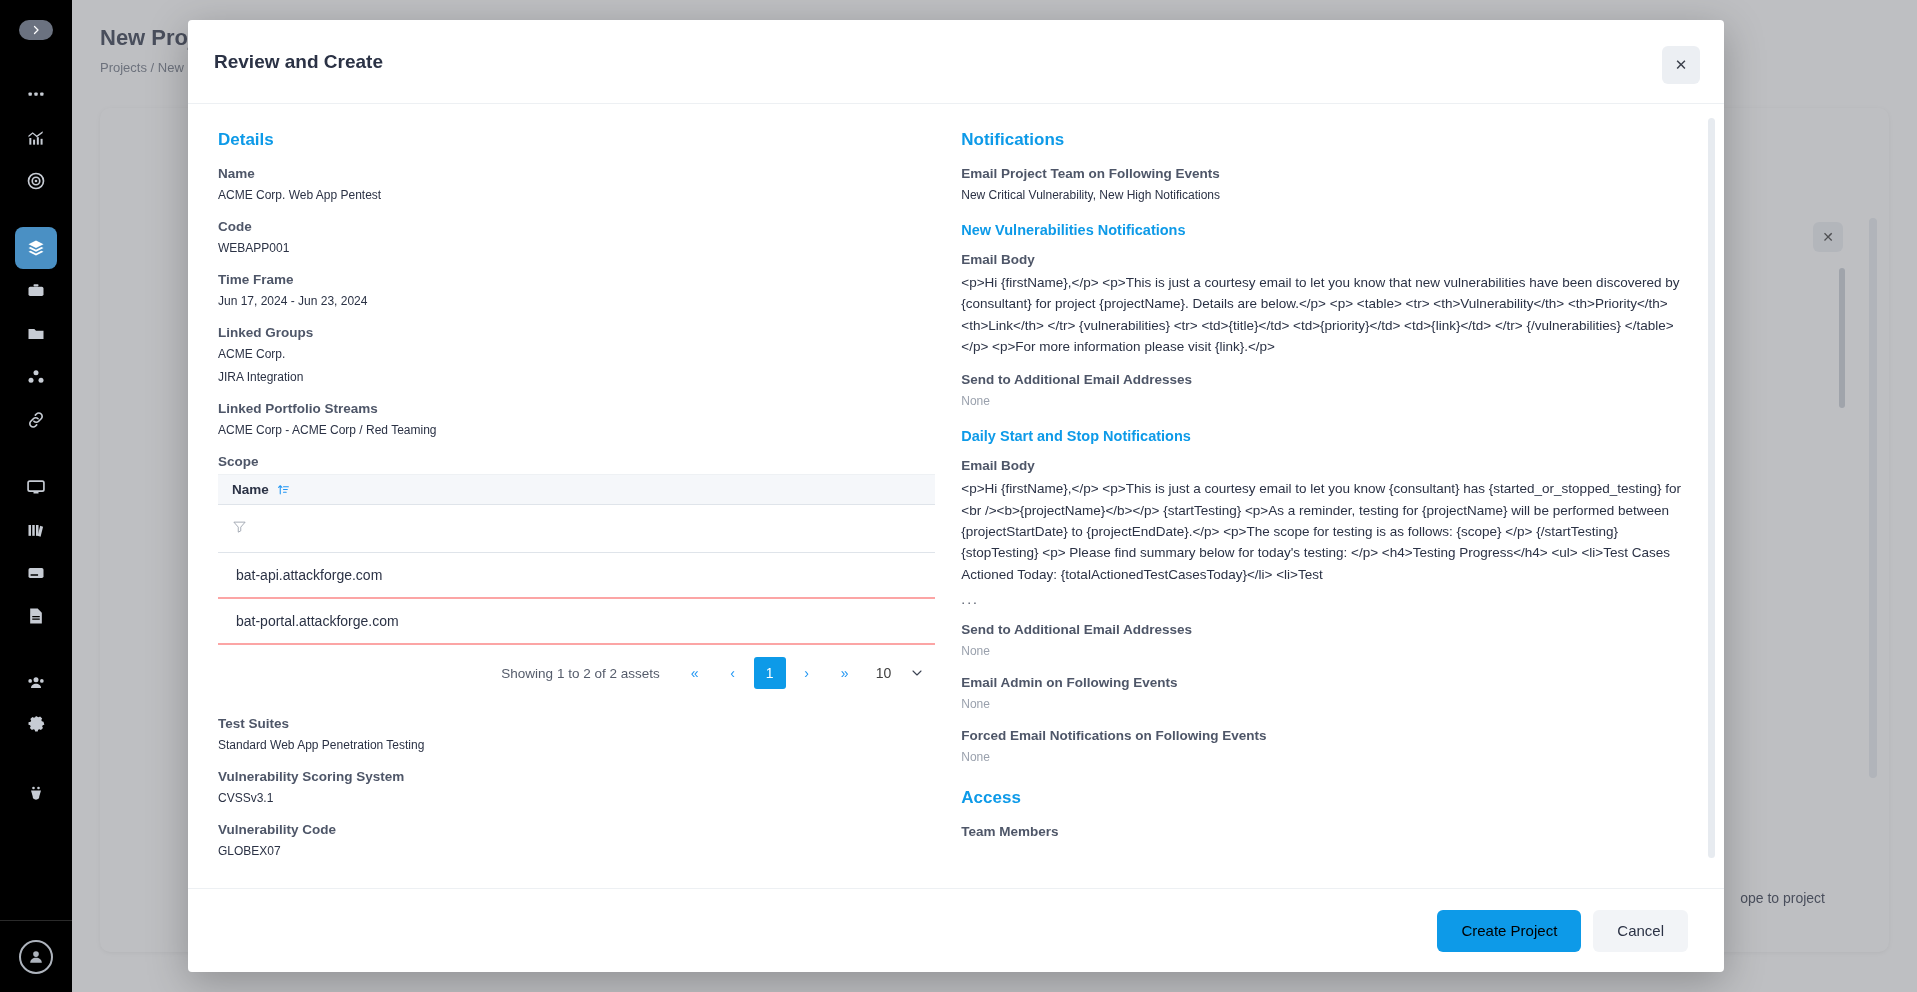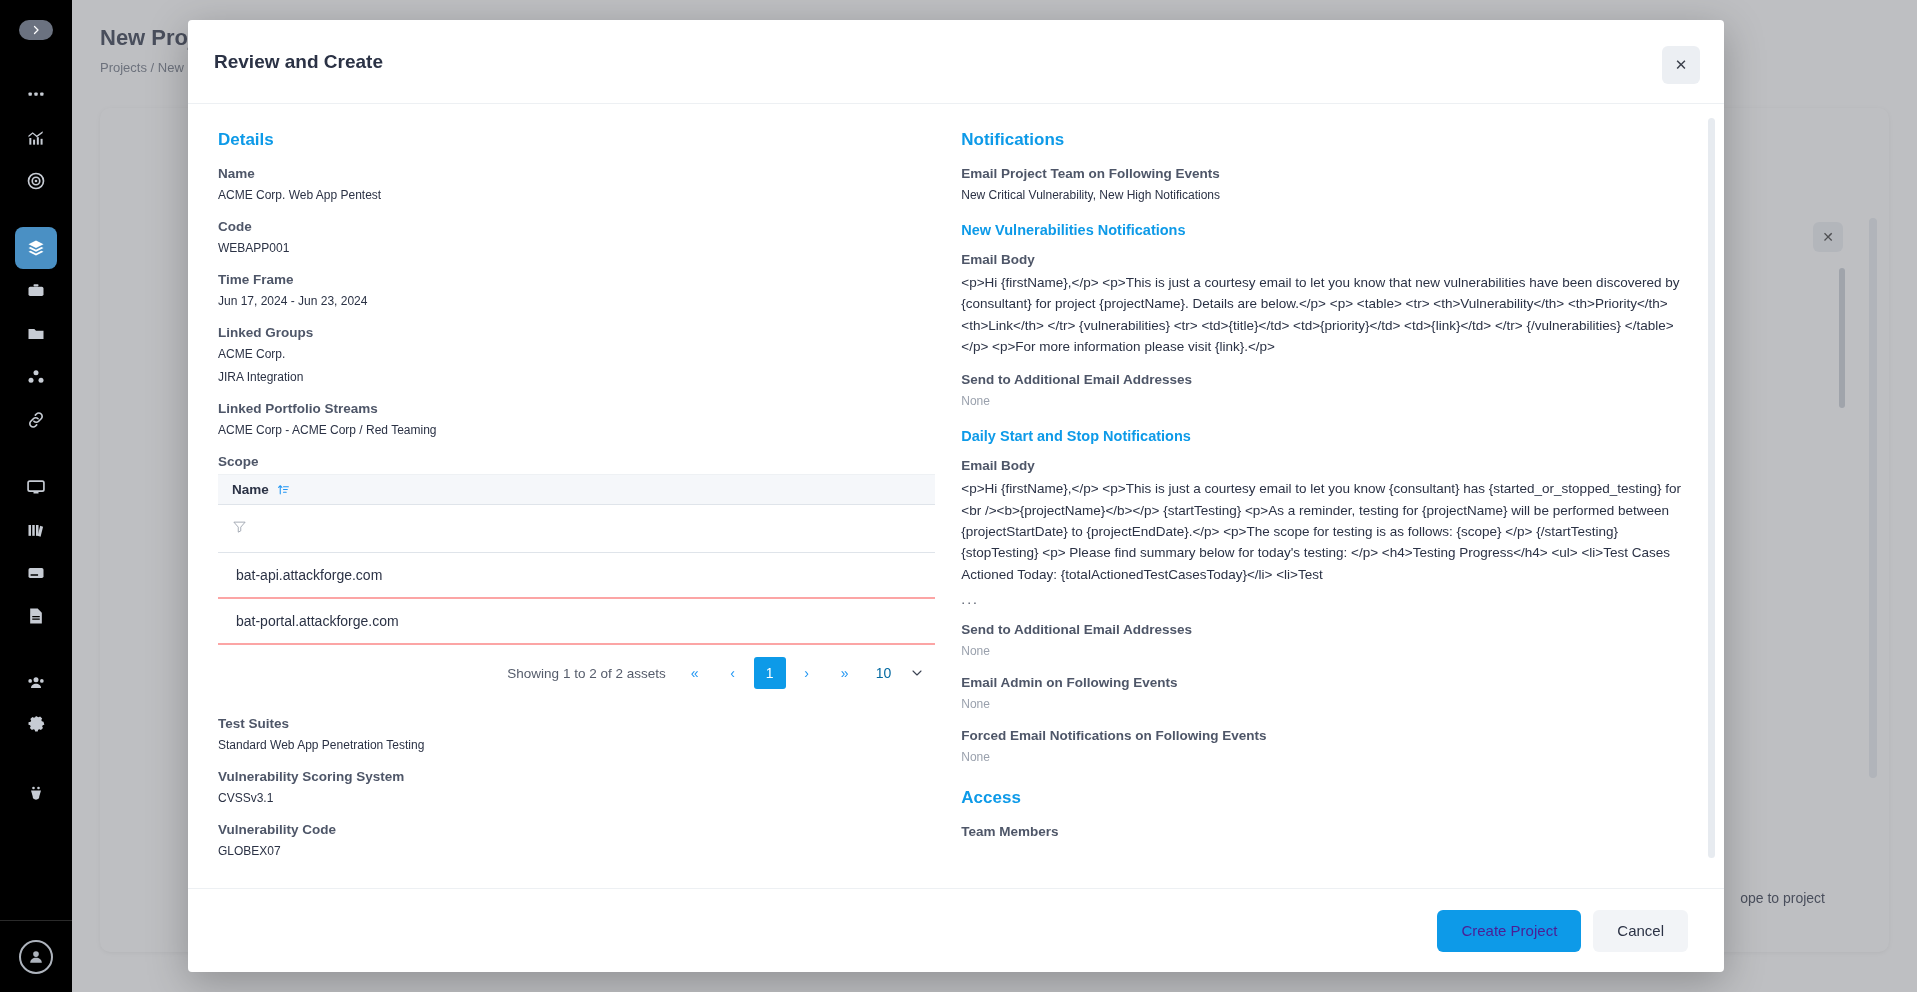--- a/index.html
+++ b/index.html
@@ -150,40 +150,40 @@
   }
   .filter-ico svg { width: 15px; height: 15px; fill:none; stroke:#9aa1ad; stroke-width:1.4; }
   .tr {
     height: 46px; display:flex; align-items:center; padding: 0 18px;
     border-bottom: 2px solid #fca5a5; font-size: 14px; color:#2b3245;
   }
   .pager {
     height: 56px; display:flex; align-items:center; justify-content:flex-end;
     gap: 4px; padding-right: 10px;
   }
-  .pager-info { font-size: 13.5px; color:#555c6b; margin-right: 8px; }
+  .pager-info { font-size: 13.5px; color:#555c6b; margin-right: 14px; }
   .pg {
     width: 34px; height: 34px; display:flex; align-items:center; justify-content:center;
     font-size: 14px; color:#2196f3; background:none; border:none; cursor:pointer;
   }
   .pg.num { background:#0d9ae8; color:#fff; border-radius:3px; width:32px; height:32px; }
-  .pg-size { font-size: 14px; color:#0369a1; margin-left: 10px; }
+  .pg-size { font-size: 14px; color:#404040; margin-left: 10px; }
   .pg-caret { margin-left: 14px; display:flex; align-items:center; }
   .pg-caret svg { width: 16px; height: 16px; stroke:#3b4252; stroke-width:1.6; fill:none; }
 
   .modal-foot {
     height: 84px; flex: 0 0 84px; border-top: 1px solid #edf0f3;
     display: flex; align-items:center; justify-content:flex-end; gap: 12px;
     padding-right: 36px;
   }
   .btn {
     height: 42px; padding: 0 24px; border-radius: 6px; border: none;
     font-size: 15px; cursor: pointer; font-family: inherit;
   }
-  .btn-primary { background:#0d9ae8; color:#4c1d95; }
+  .btn-primary { background:#0d9ae8; color:#000000; }
   .btn-ghost { background:#f2f4f7; color:#2b3245; }
 </style>
 </head>
 <body>
 
 <div class="app">
 
   <div class="rail">
     <div class="rail-toggle">
       <svg viewBox="0 0 24 24" width="12" height="12">

